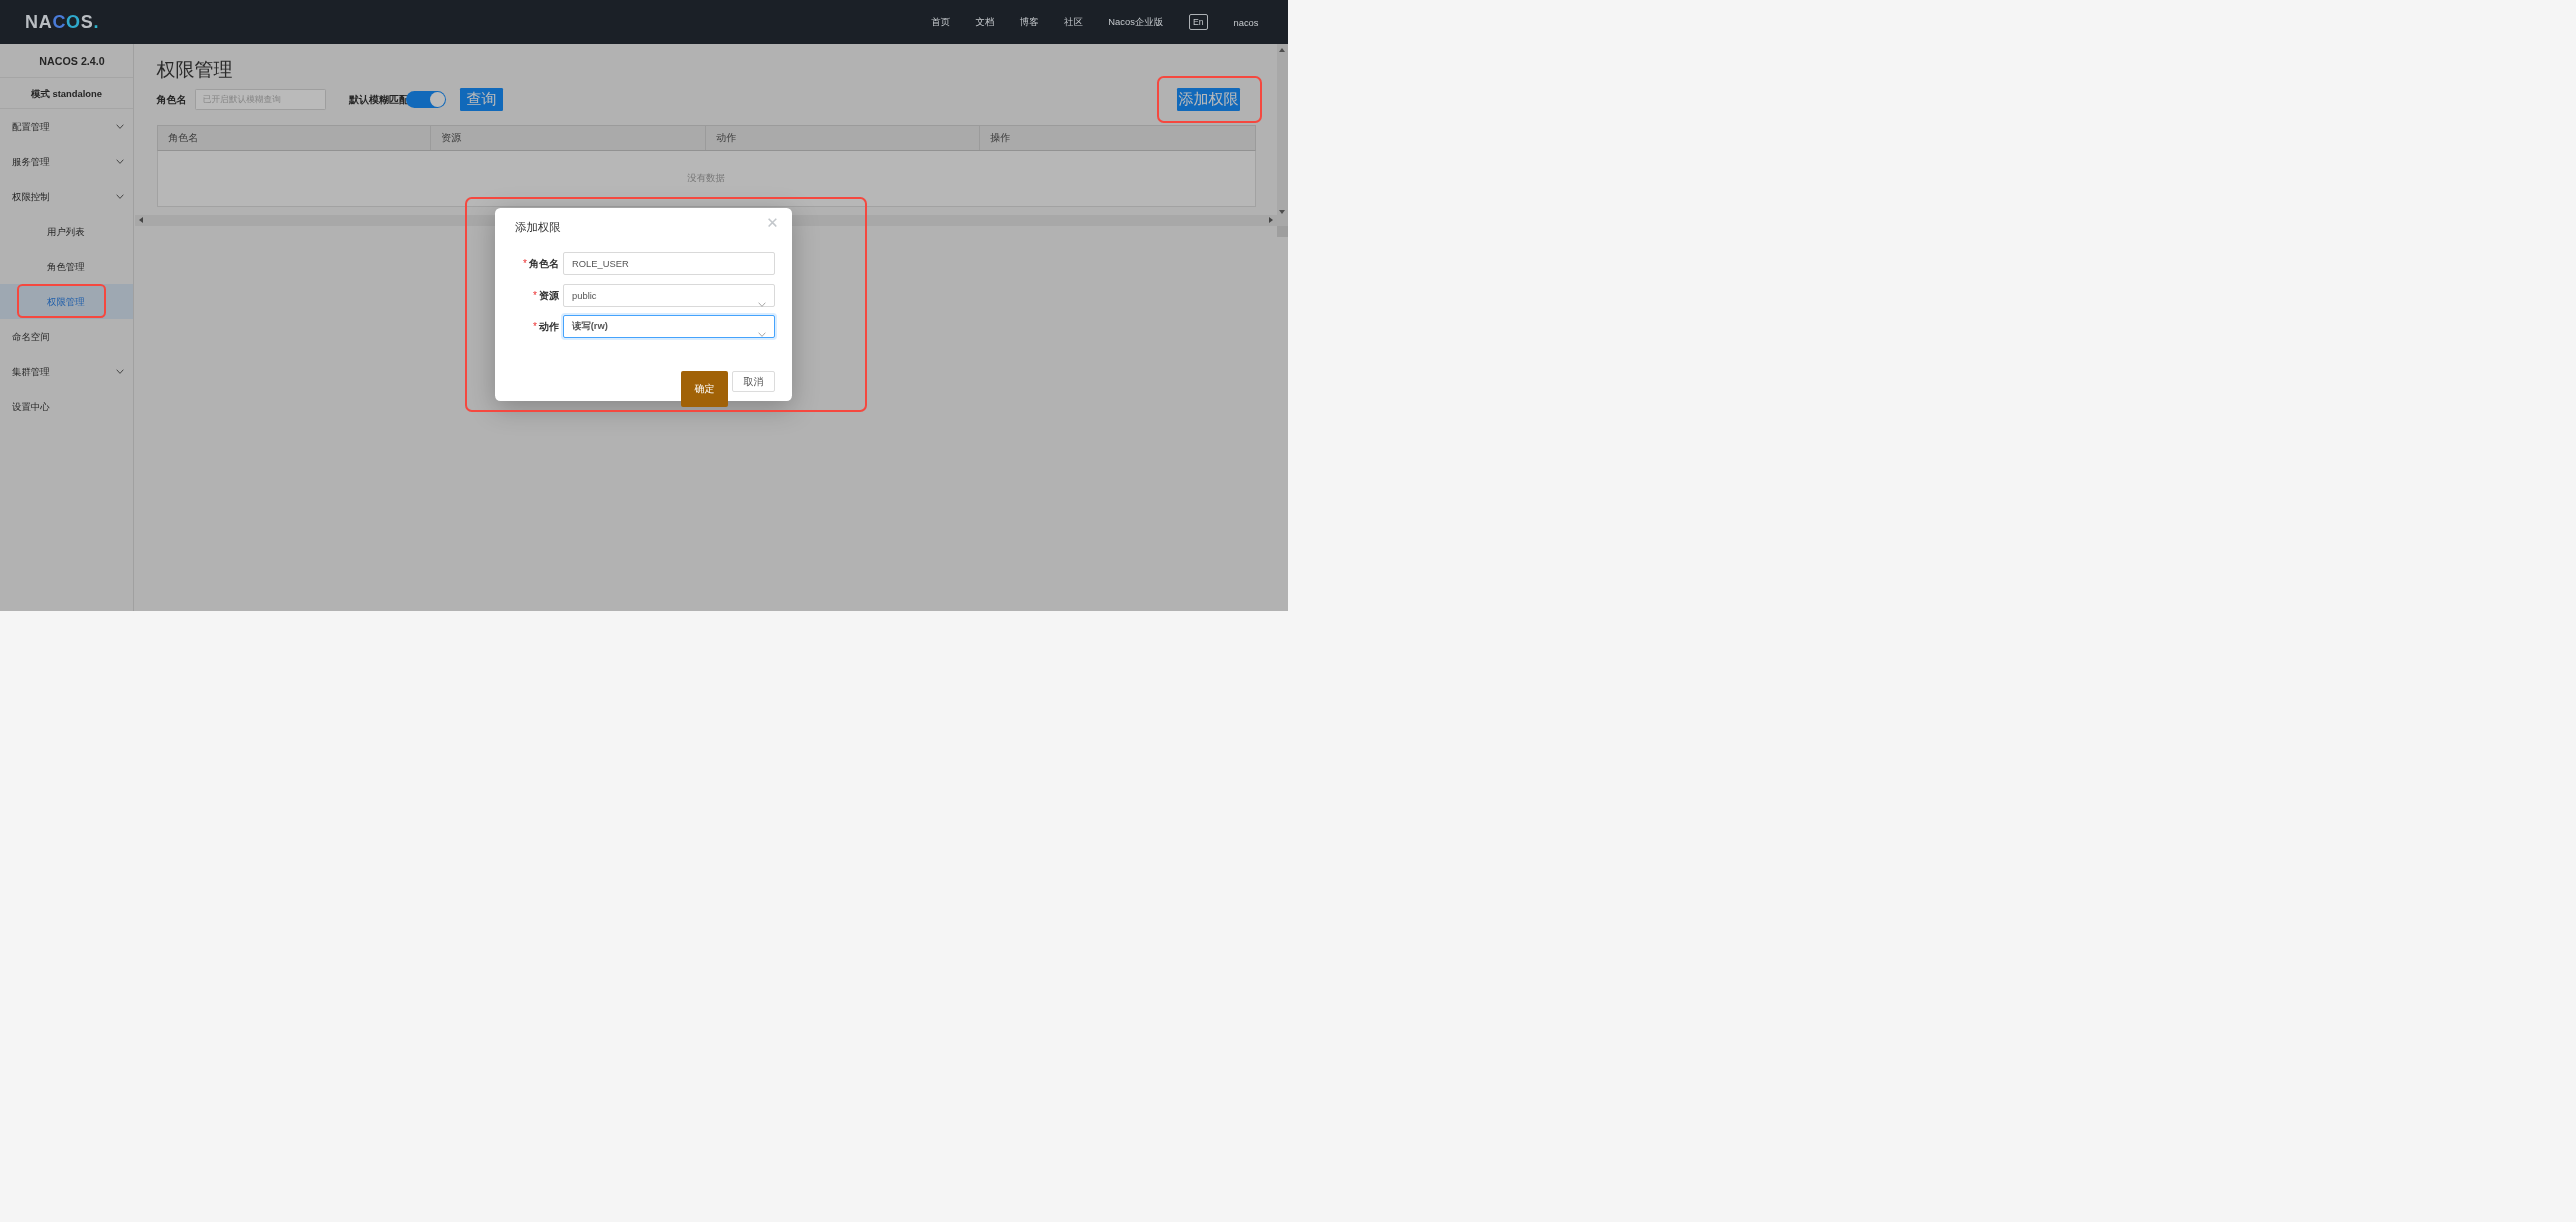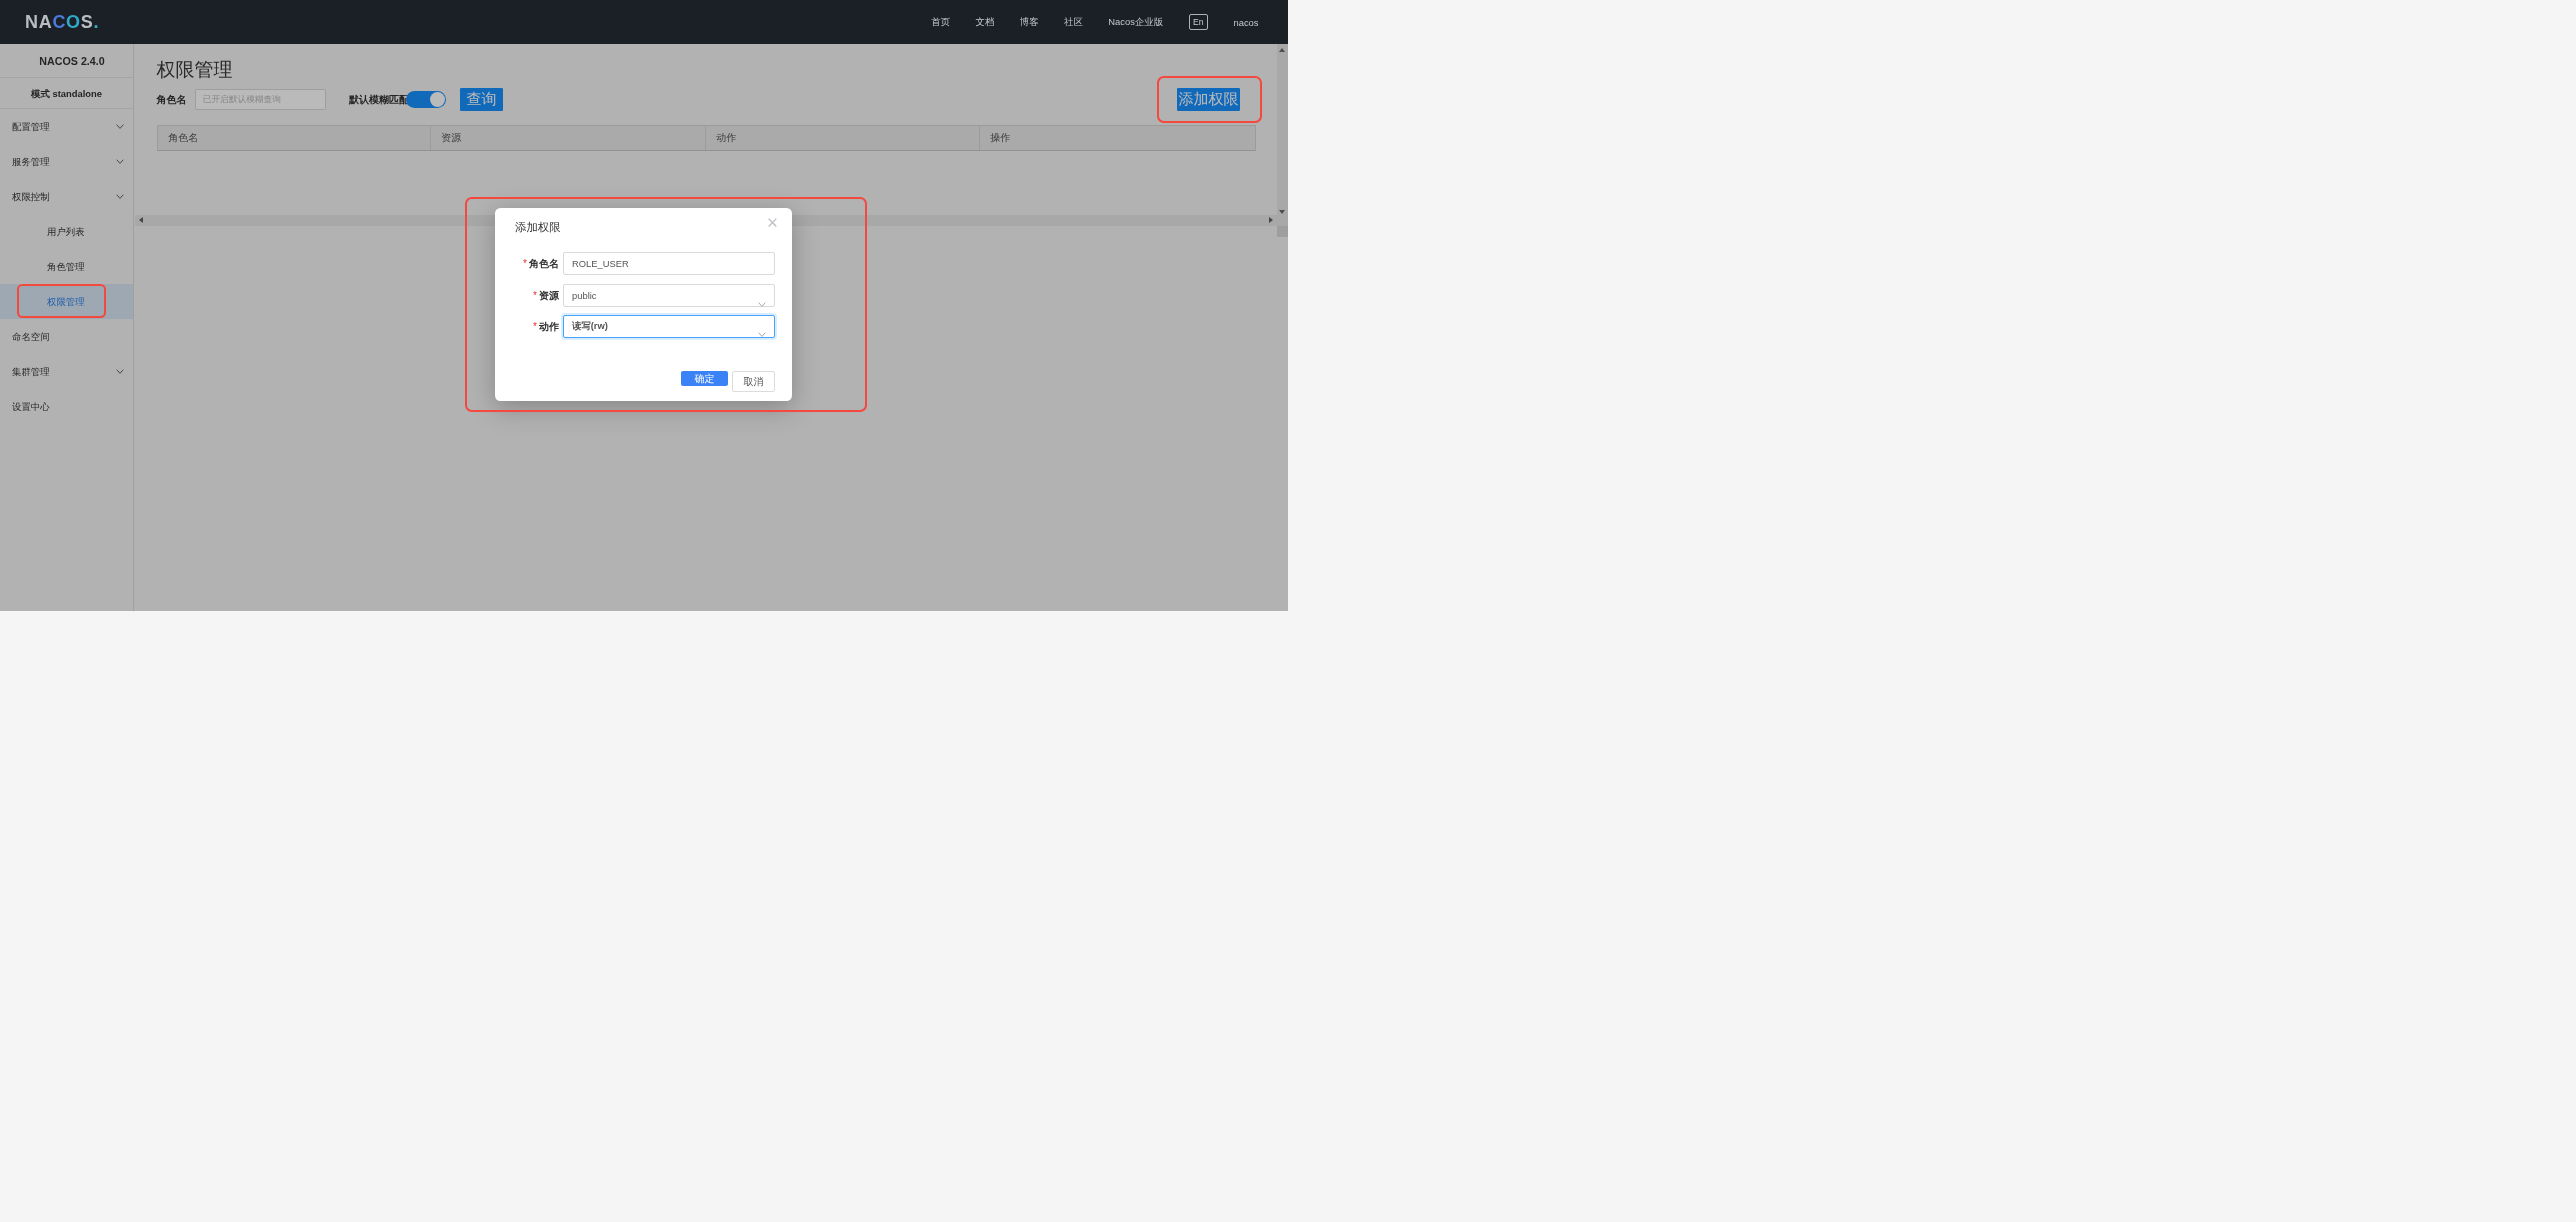--- a/index.html
+++ b/index.html
@@ -72,21 +72,21 @@
   .form-row { position:absolute; left:0; width:100%; height:23px; }
   .row-0 { top:44px; } .row-1 { top:76px; } .row-2 { top:107px;border-radius:6px; }
   .form-label { position:absolute; left:0; top:0; width:64px; text-align:right; line-height:23px; font-size:10px; font-weight:bold; color:#333; }
   .req-star { color:#eb2f2f; margin-right:2px; font-weight:normal; }
   .form-control { position:absolute; left:68px; top:0; width:212px; height:23px; border:0.7px solid #d9d9d9; border-radius:2px; background:#fff; font-size:9.4px; color:#555; }
   input.form-control { padding:0 8px; font-family:inherit; }
   .select { line-height:21.5px; padding-left:8px; cursor:pointer; }
   .select.focused { border:1.3px solid #45a3fc; line-height:20px; box-shadow:0 0 0 2px rgba(24,144,255,0.16);font-weight:bold; }
   .select .sel-arrow { position:absolute; right:8px; top:8.7px; width:8px; height:5.4px; }
   .modal-footer-btn { position:absolute; border-radius:2px; font-size:10px; font-family:inherit; cursor:pointer; }
-  .ok-btn { left:186px; top:163px; width:47px; height:15px; background:#3b82f6; color:#fff; border:none; }
+  .ok-btn { left:186px; top:163px; width:47px; height:36px; background:#a16207; color:#fff; border:none; }
   .cancel-btn { left:237px; top:163px; width:43px; height:21px; background:#fff; color:#555; border:0.7px solid #dcdcdc; }
 
   
   .anno { position:absolute; border:2.7px solid #f5483f; background:transparent; z-index:30; }
   .anno-sidebar { left:17px; top:284px; width:89px; height:34px; border-radius:5.4px; }
   .anno-add    { left:1157px; top:76px; width:105px; height:47px; border-radius:6.7px; }
   .anno-modal  { left:465px; top:197px; width:402px; height:215px; border-radius:6.7px; }
 </style>
 </head>
 <body>
@@ -172,20 +172,23 @@
     <button class="btn-primary add-btn">添加权限</button>
   </div>
 
   <div class="table">
     <div class="thead">
       <div class="th th-0">角色名</div>
       <div class="th th-1">资源</div>
       <div class="th th-2">动作</div>
       <div class="th th-3">操作</div>
     </div>
+    <div class="tbody">
+      <span class="empty-text">没有数据</span>
+    </div>
   </div>
 
   <div class="hstrip">
     <div class="tri tri-left"></div>
     <div class="tri tri-right"></div>
   </div>
   <div class="vscroll">
     <div class="tri tri-up"></div>
     <div class="tri tri-down"></div>
   </div>

